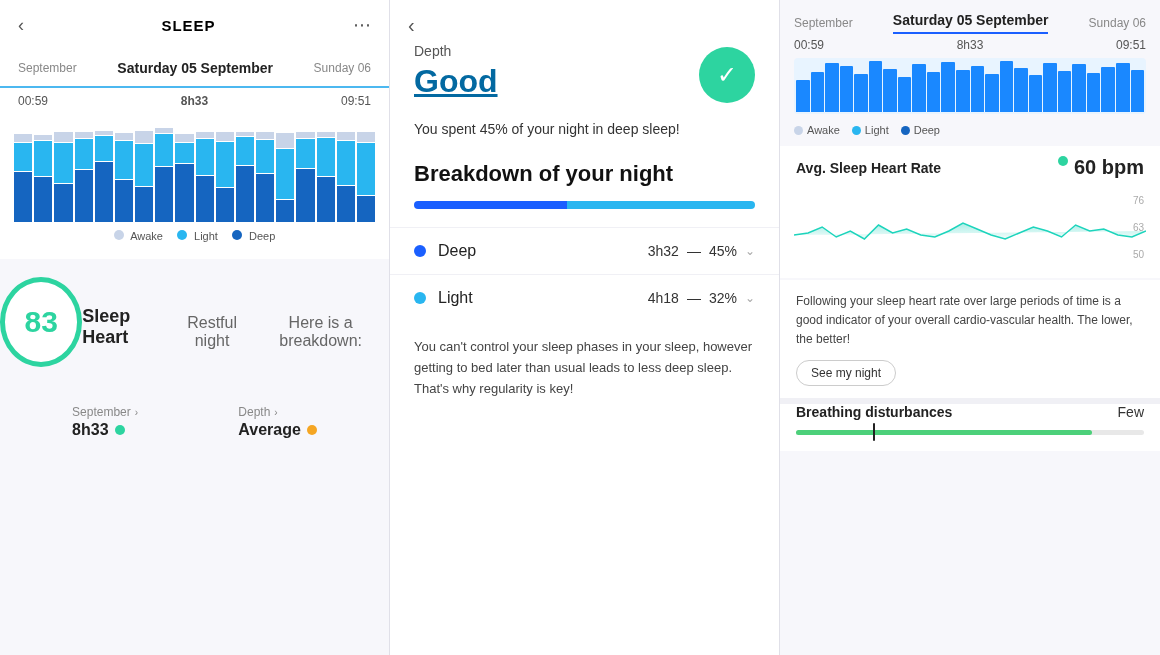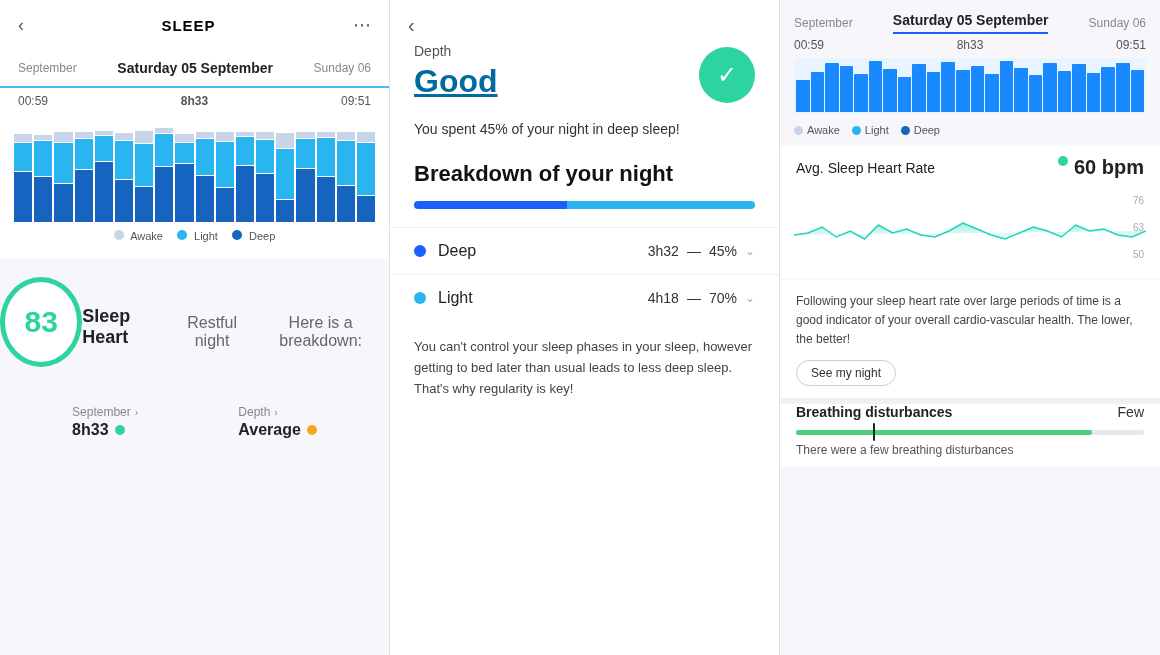--- a/index.html
+++ b/index.html
@@ -394,21 +394,21 @@
       display: flex;
       justify-content: space-between;
       align-items: center;
       padding: 10px 16px;
       background: #fff;
       margin: 0 0 0 0;
     }
 
     .heart-rate-label {
       font-size: 14px;
-      font-weight: 400;
+      font-weight: 700;
       color: #222;
     }
 
     .heart-rate-value {
       font-size: 20px;
       font-weight: 600;
       color: #222;
       display: flex;
       gap: 6px;
     }
@@ -720,21 +720,21 @@
   </div>
 
   <div class="phase-item">
     <div class="phase-left">
       <span class="phase-dot" style="background:#29b6f0"></span>
       <span>Light</span>
     </div>
     <div class="phase-right">
       <span>4h18</span>
       <span>—</span>
-      <span>70%</span>
+      <span>32%</span>
       <span class="chevron-icon">⌄</span>
     </div>
   </div>
 
   <div class="advice-text">You can't control your sleep phases in your sleep, however getting to bed later than usual leads to less deep sleep. That's why regularity is key!</div>
 </div>
 
 <div class="panel-right">
   <div class="date-nav">
     <span class="date-prev">September</span>
@@ -828,15 +828,14 @@
 
   <div class="breathing-section">
     <div class="breathing-row">
       <span class="breathing-label">Breathing disturbances</span>
       <span class="breathing-value">Few</span>
     </div>
     <div class="breathing-bar-track">
       <div class="breathing-bar-fill" style="width:85%"></div>
       <div class="breathing-marker" style="left:22%"></div>
     </div>
-    <div class="breathing-desc">There were a few breathing disturbances</div>
   </div>
 </div>
 
 </body></html>

